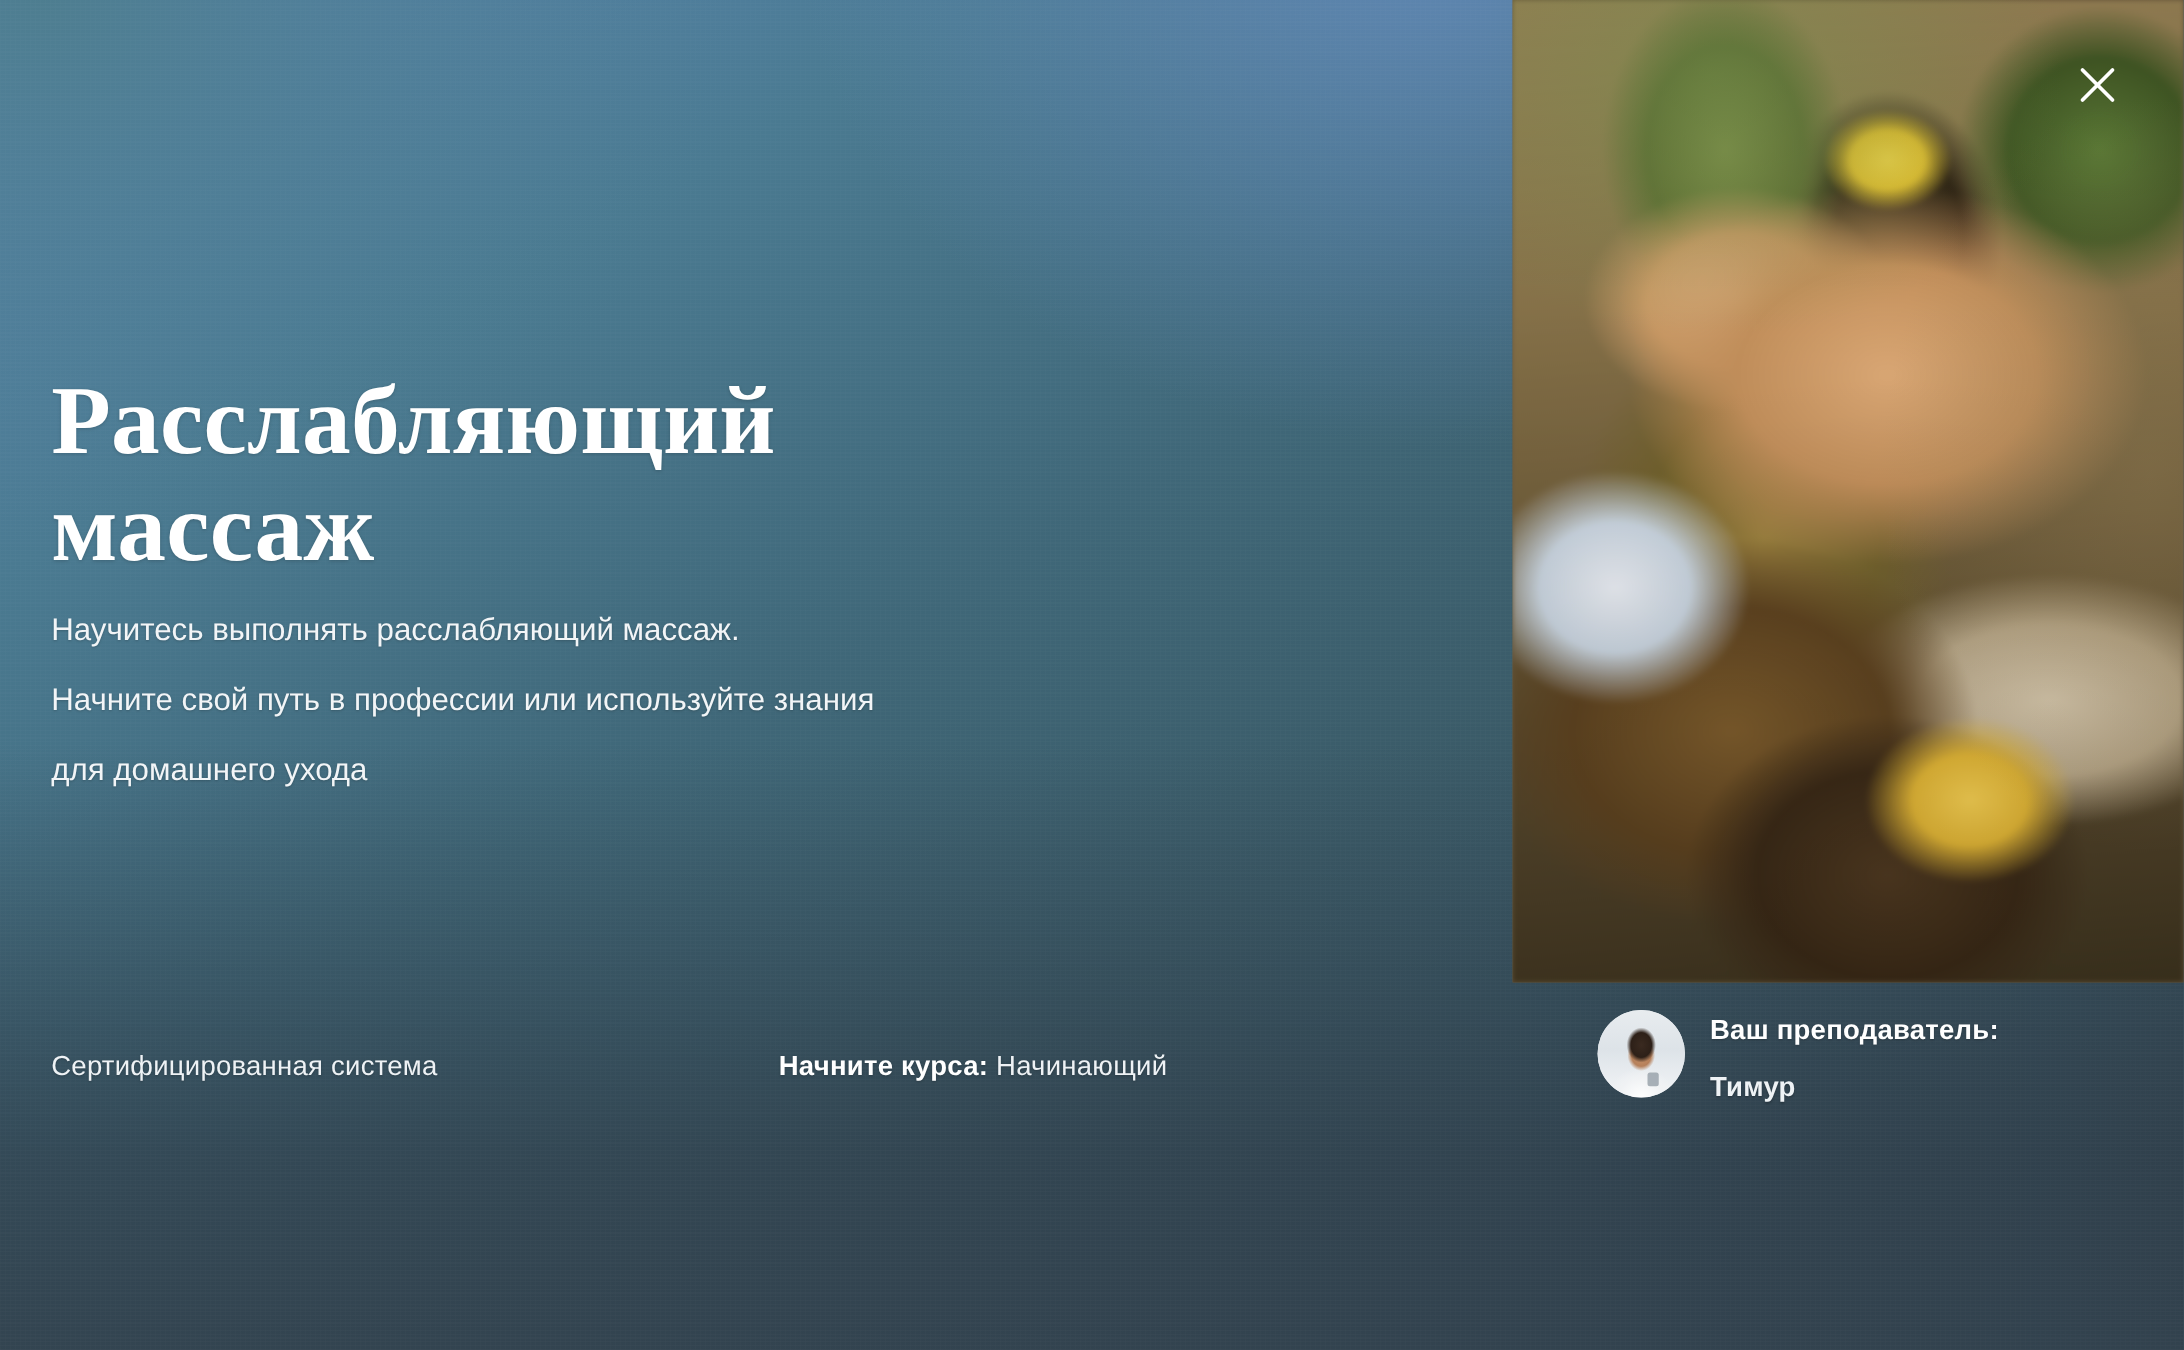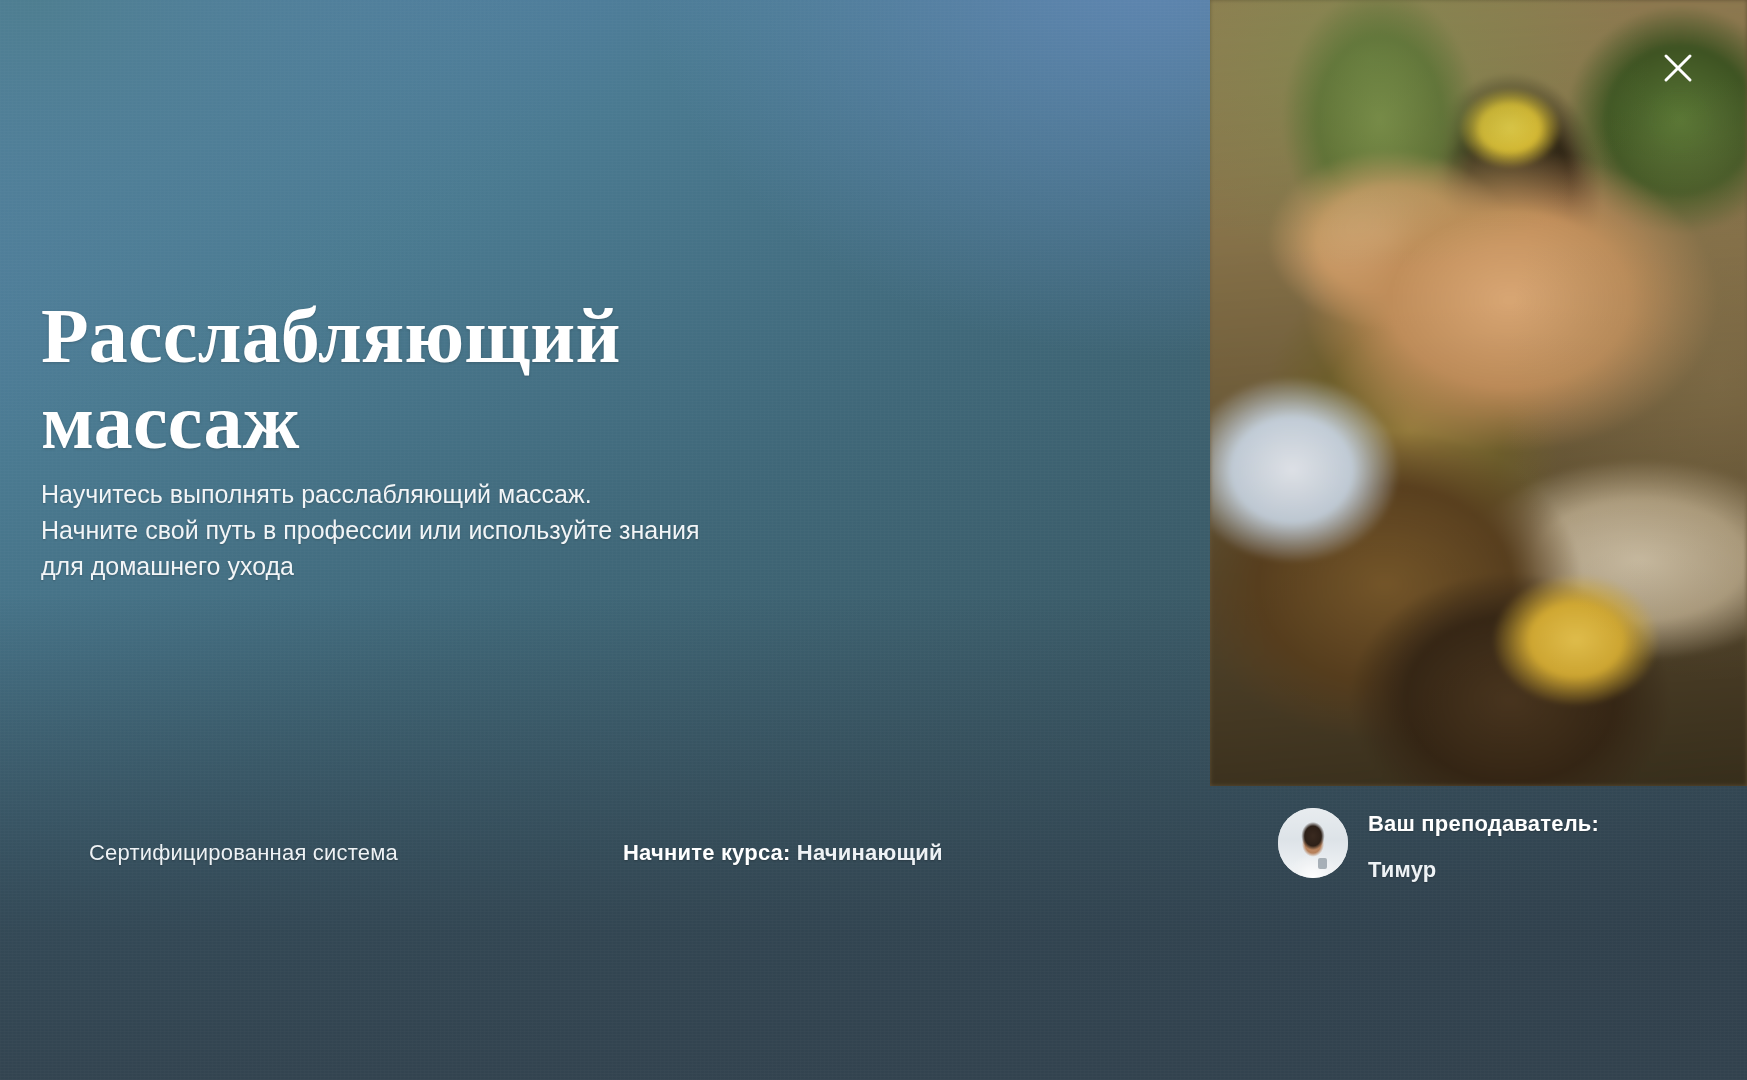--- a/index.html
+++ b/index.html
@@ -119,21 +119,21 @@
     text-shadow: 0 1px 3px rgba(0,0,0,0.18);
   }
 
   .hero-subtitle {
     position: absolute;
     left: 41px;
     top: 451px;
     width: 820px;
     font-family: "Liberation Sans", sans-serif;
     font-size: 25px;
-    line-height: 36px;
+    line-height: 56px;
     color: #f2f5f7;
     white-space: pre-line;
     text-shadow: 0 1px 2px rgba(0,0,0,0.20);
   }
 
   
   .footer {
     position: absolute;
     left: 0;
     top: 800px;
@@ -142,35 +142,34 @@
   }
 
   .footer-cert {
     position: absolute;
     left: 41px;
     top: 40px;
     font-size: 22px;
     color: #eef2f5;
     letter-spacing: 0.2px;
     text-shadow: 0 1px 2px rgba(0,0,0,0.22);
-    margin-left: 48px;
   }
 
   .footer-level {
     position: absolute;
     left: 623px;
     top: 40px;
     font-size: 22px;
     color: #eef2f5;
     letter-spacing: 0.2px;
     text-shadow: 0 1px 2px rgba(0,0,0,0.22);
     white-space: nowrap;
   }
   .footer-level .lbl { font-weight: bold; color: #ffffff; }
-  .footer-level .val { font-weight: bold; }
+  .footer-level .val { font-weight: normal; }
 
   .teacher-block {
     position: absolute;
     left: 1278px;
     top: 0px;
     width: 440px;
     height: 140px;
   }
   .teacher-avatar {
     position: absolute;

